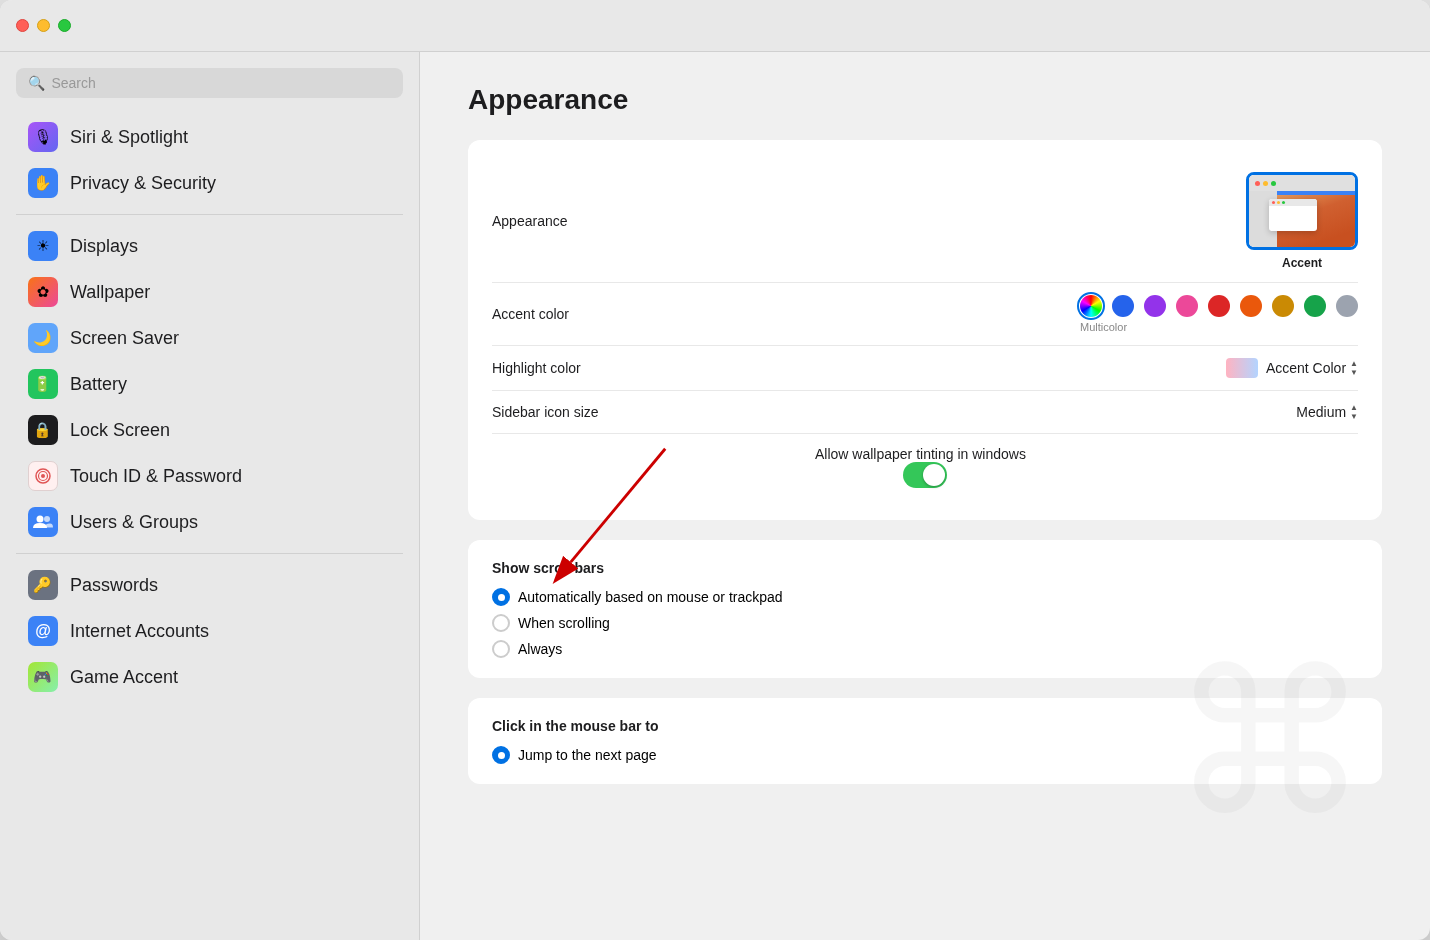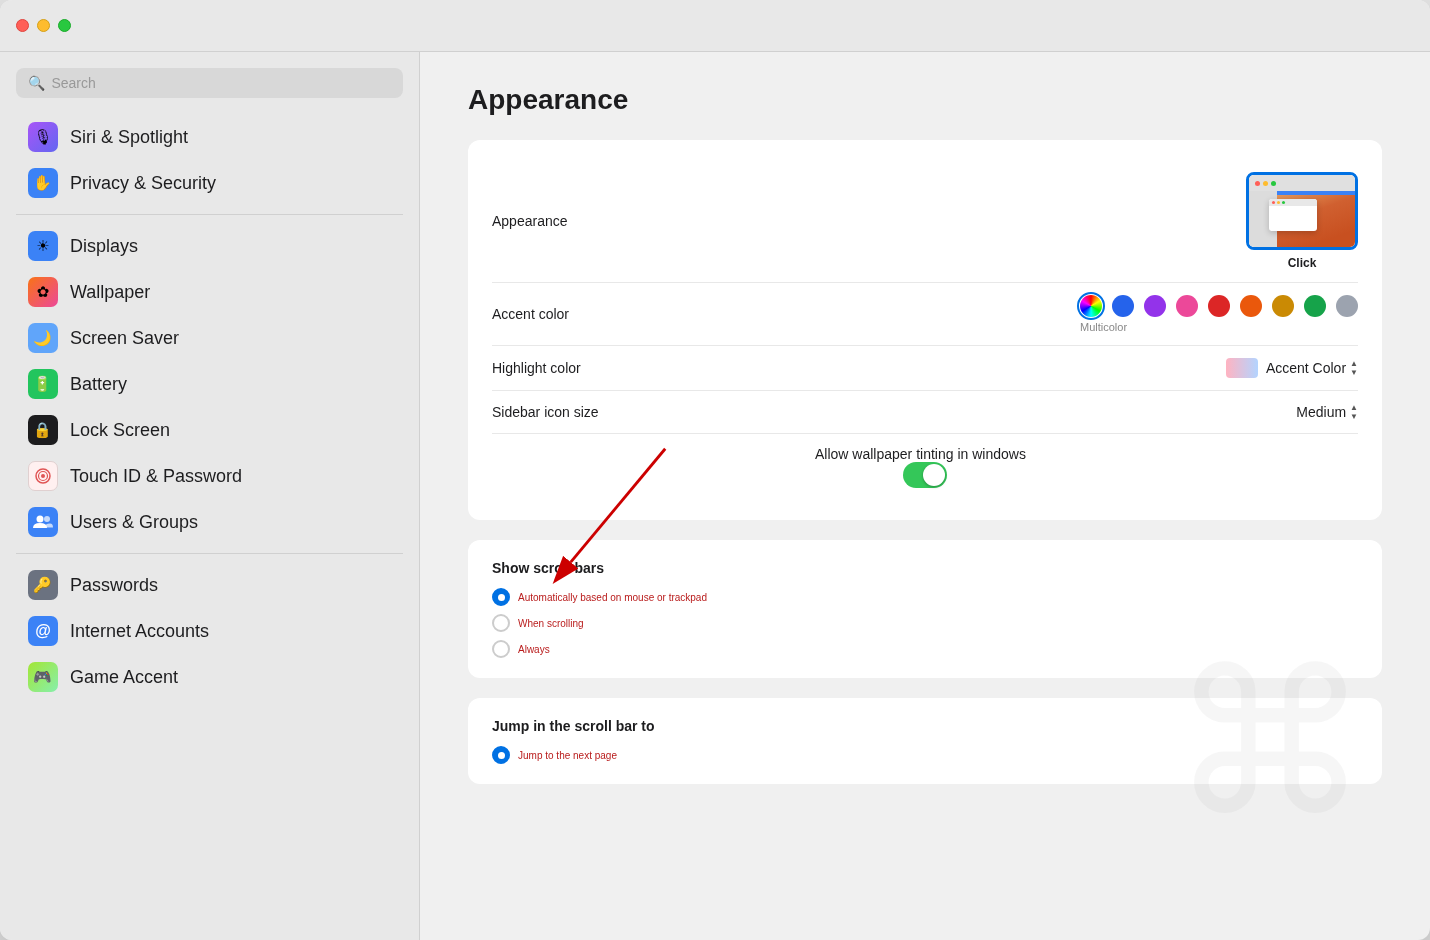--- a/index.html
+++ b/index.html
@@ -414,22 +414,22 @@
       background: #0071e3;
     }
     .radio-circle.checked::after {
       content: '';
       width: 7px;
       height: 7px;
       background: white;
       border-radius: 50%;
     }
     .radio-label {
-      font-size: 10px;
-      color: #b91c1c;
+      font-size: 14px;
+      color: #000000;
     }
 
     
     .watermark {
       position: absolute;
       right: 60px;
       bottom: 80px;
       opacity: 0.07;
       font-size: 200px;
       color: #888;
@@ -595,21 +595,21 @@
                       </div>
                       <div class="thumb-window">
                         <div class="thumb-window-tb">
                           <div class="thumb-win-tl" style="background:#ff5f57;"></div>
                           <div class="thumb-win-tl" style="background:#febc2e;"></div>
                           <div class="thumb-win-tl" style="background:#28c840;"></div>
                         </div>
                       </div>
                     </div>
                   </div>
-                  <span class="appearance-name selected">Click</span>
+                  <span class="appearance-name selected">Accent</span>
                 </div>
 
 
               </div>
             </div>
           </div>
 
           <div class="appearance-row">
             <span class="row-label">Accent color</span>
             <div class="row-control">
@@ -681,21 +681,21 @@
               <span class="radio-label">When scrolling</span>
             </div>
             <div class="radio-item">
               <div class="radio-circle"></div>
               <span class="radio-label">Always</span>
             </div>
           </div>
         </div>
 
         <div class="card">
-          <div class="section-title">Jump in the scroll bar to</div>
+          <div class="section-title">Click in the mouse bar to</div>
           <div class="radio-group">
             <div class="radio-item">
               <div class="radio-circle checked"></div>
               <span class="radio-label">Jump to the next page</span>
             </div>
           </div>
         </div>
 
       </div>
     </div>

